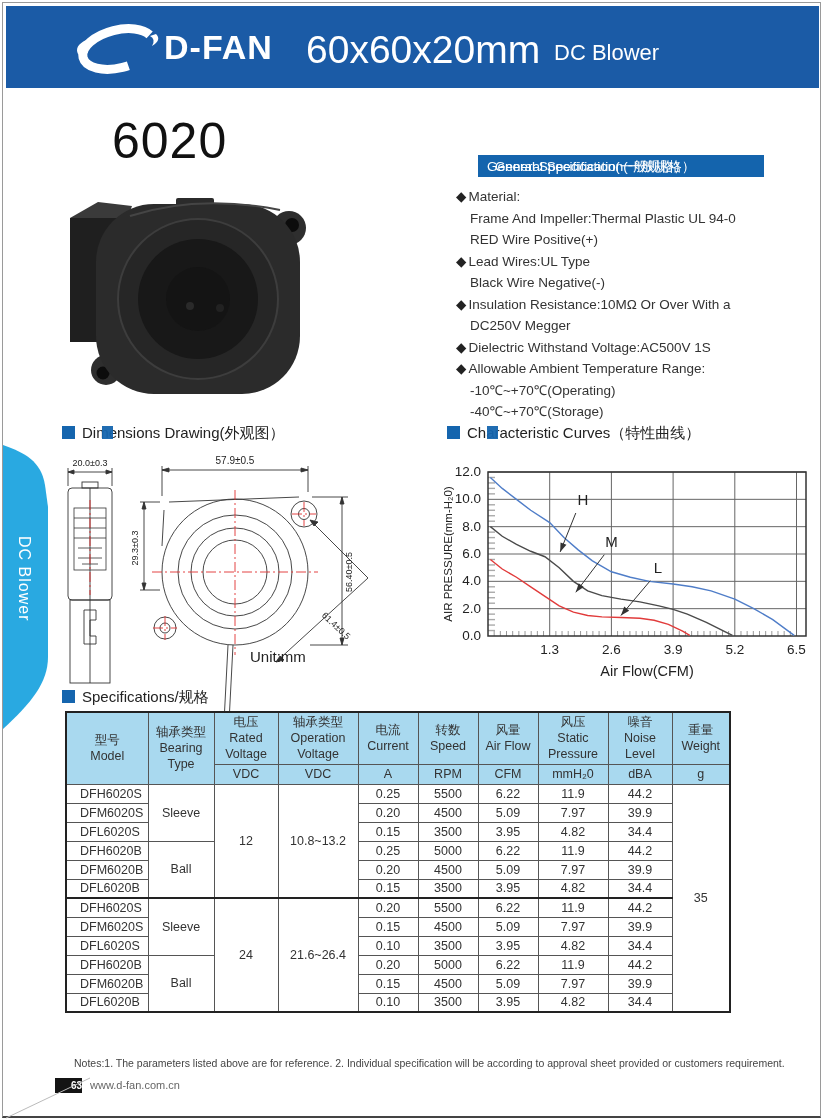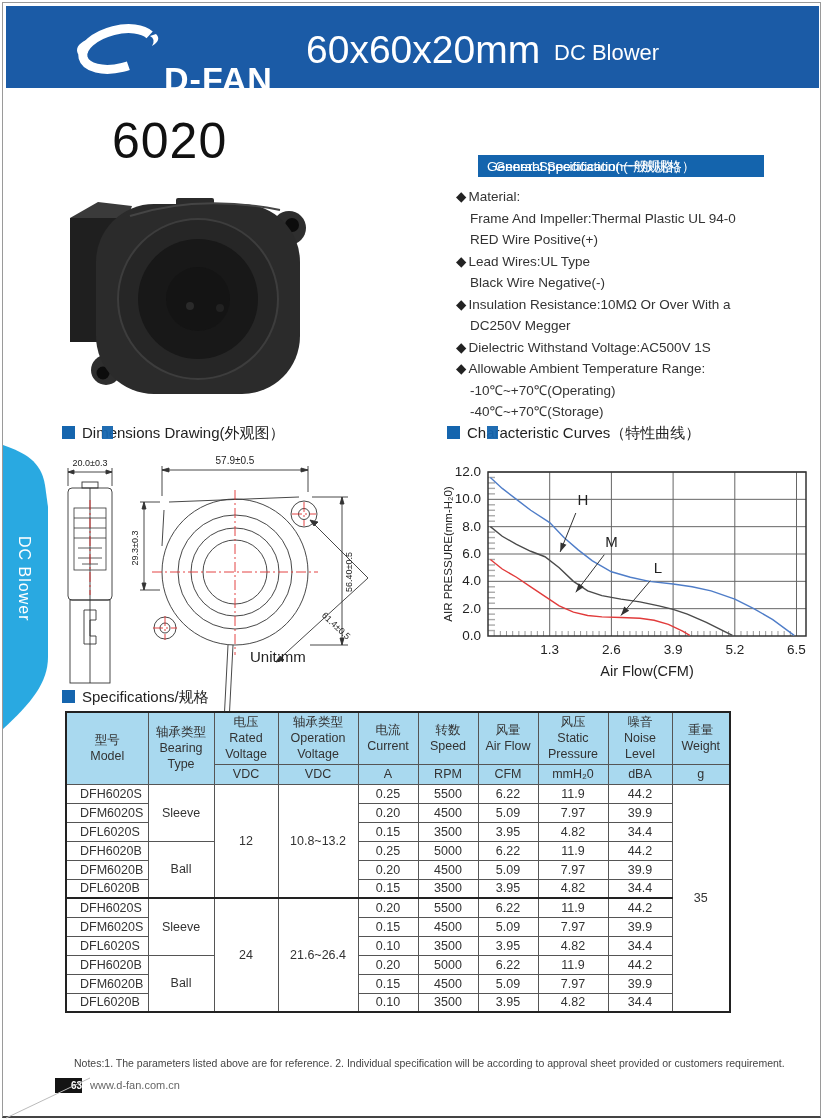--- a/index.html
+++ b/index.html
@@ -3,21 +3,21 @@
 <meta charset="utf-8">
 <style>
   html,body{margin:0;padding:0;background:#e8e8e8;}
   *{box-sizing:border-box;}
   .page{position:relative;width:825px;height:1120px;background:#fff;margin:0 auto;
         font-family:"Liberation Sans",sans-serif;overflow:hidden;}
   .frame{position:absolute;left:2px;top:2px;right:4px;bottom:2px;border:1px solid #9a9a9a;
          border-bottom:2px solid #444;pointer-events:none;}
   
   .hdr{position:absolute;left:6px;top:6px;width:813px;height:82px;background:#1b5ba6;}
-  .brand{position:absolute;left:158px;top:22px;color:#fff;font-size:34px;font-weight:bold;letter-spacing:1px;margin-top:32px;}
+  .brand{position:absolute;left:158px;top:22px;color:#fff;font-size:34px;font-weight:bold;letter-spacing:1px;}
   .sizelbl{position:absolute;left:300px;top:22px;color:#fff;font-size:39px;font-weight:normal;}
   .typelbl{position:absolute;left:548px;top:34px;color:#fff;font-size:22px;}
   
   .tab{position:absolute;left:3px;top:445px;width:46px;height:284px;}
   .tab-text{position:absolute;left:33px;top:536px;color:#fff;font-size:16px;white-space:nowrap;
             transform-origin:0 0;transform:rotate(90deg);letter-spacing:1px;}
   
   .model-title{position:absolute;left:112px;top:112px;font-size:50px;color:#111;letter-spacing:1px;}
   .product{position:absolute;left:68px;top:186px;}
   

